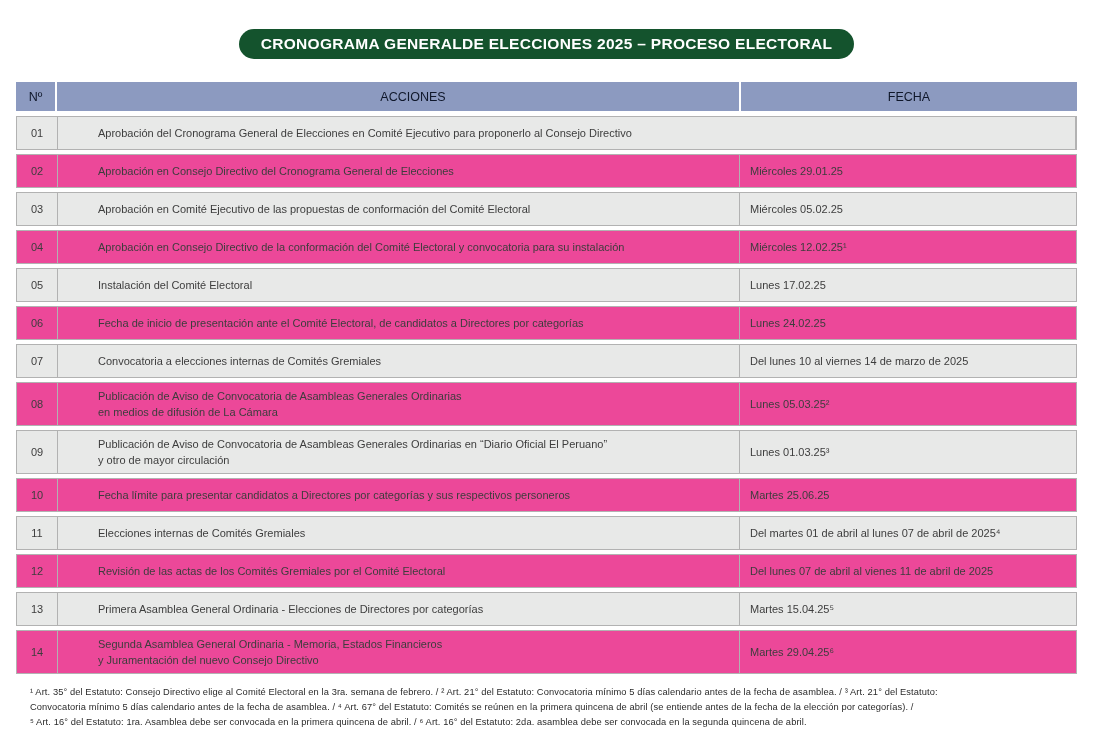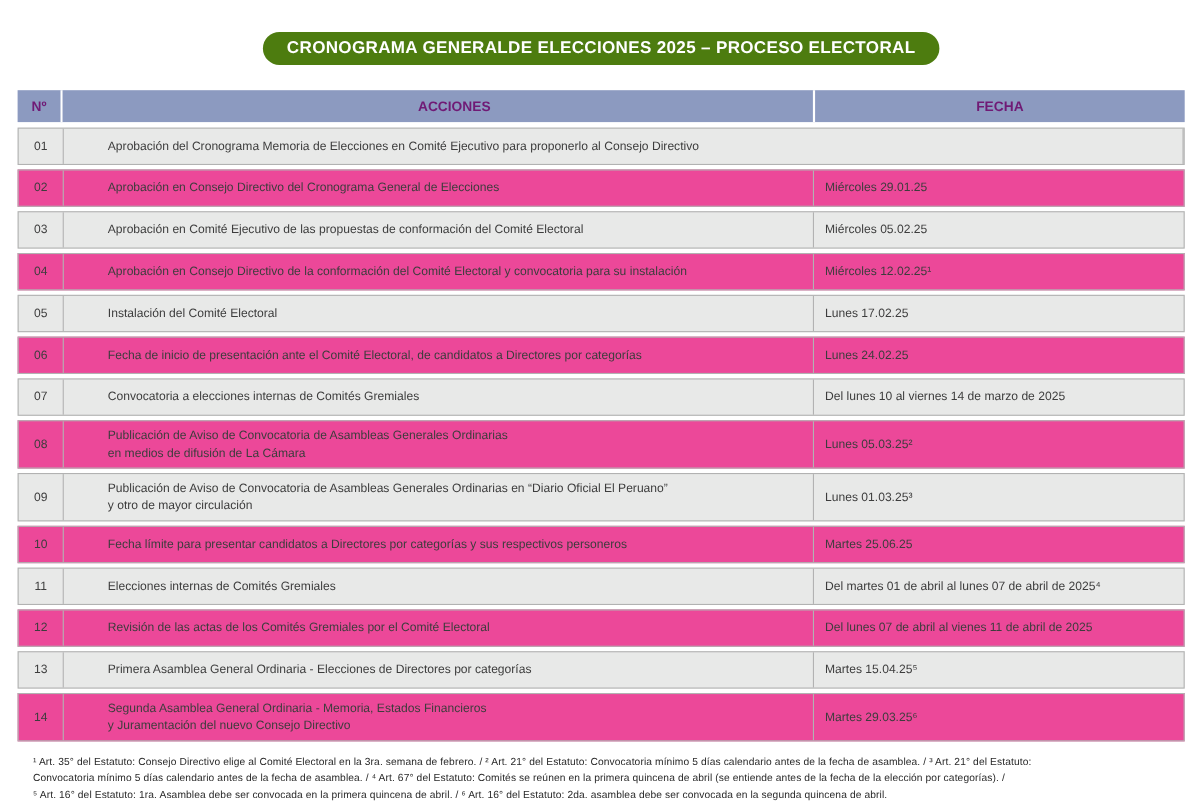--- a/index.html
+++ b/index.html
@@ -9,21 +9,21 @@
     font-family: "Liberation Sans", sans-serif;
     overflow: hidden;
   }
   .title-wrap {
     width: 100%;
     text-align: center;
     padding-top: 29px;
   }
   .title-pill {
     display: inline-block;
-    background: #4d7c0f;
+    background: #14532d;
     color: #ffffff;
     font-weight: 700;
     font-size: 15.5px;
     letter-spacing: 0.3px;
     line-height: 30px;
     height: 30px;
     padding: 0 22px;
     border-radius: 16px;
   }
   .table-wrap {
@@ -41,22 +41,22 @@
   }
   .t-row.shaded { background: #e8e9e8; }
   .t-header {
     display: flex;
     border: none;
     background: transparent;
     margin-bottom: 1px;
   }
   .t-header .cell {
     background: #8c9ac0;
-    color: #701a75;
-    font-weight: 700;
+    color: #0f172a;
+    font-weight: 400;
     font-size: 12.5px;
     min-height: 29px;
     display: flex;
     align-items: center;
     justify-content: center;
     border-right: 2px solid #ffffff;
   }
   .t-header .cell:last-child { border-right: none; }
   .cell {
     display: flex;
@@ -102,21 +102,21 @@
 
 <div class="table-wrap">
   <div class="t-header">
     <div class="cell cell-num">Nº</div>
     <div class="cell cell-actions" style="justify-content:center;">ACCIONES</div>
     <div class="cell cell-fecha" style="justify-content:center;">FECHA</div>
   </div>
 
 <div class="t-row shaded">
       <div class="cell cell-num">01</div>
-      <div class="cell cell-actions">Aprobación del Cronograma Memoria de Elecciones en Comité Ejecutivo para proponerlo al Consejo Directivo</div>
+      <div class="cell cell-actions">Aprobación del Cronograma General de Elecciones en Comité Ejecutivo para proponerlo al Consejo Directivo</div>
     </div>
     <div class="t-row">
       <div class="cell cell-num">02</div>
       <div class="cell cell-actions">Aprobación en Consejo Directivo del Cronograma General de Elecciones</div>
       <div class="cell cell-fecha">Miércoles 29.01.25</div>
     </div>
     <div class="t-row shaded">
       <div class="cell cell-num">03</div>
       <div class="cell cell-actions">Aprobación en Comité Ejecutivo de las propuestas de conformación del Comité Electoral</div>
       <div class="cell cell-fecha">Miércoles 05.02.25</div>
@@ -170,21 +170,21 @@
     </div>
     <div class="t-row shaded">
       <div class="cell cell-num">13</div>
       <div class="cell cell-actions">Primera Asamblea General Ordinaria - Elecciones de Directores por categorías</div>
       <div class="cell cell-fecha">Martes 15.04.25⁵</div>
     </div>
     <div class="t-row">
       <div class="cell cell-num">14</div>
       <div class="cell cell-actions">Segunda Asamblea General Ordinaria - Memoria, Estados Financieros
 y Juramentación del nuevo Consejo Directivo</div>
-      <div class="cell cell-fecha">Martes 29.03.25⁶</div>
+      <div class="cell cell-fecha">Martes 29.04.25⁶</div>
     </div>
   </div>
 
 <div class="footnotes">
   <div class="footnote-line">¹ Art. 35° del Estatuto: Consejo Directivo elige al Comité Electoral en la 3ra. semana de febrero. / ² Art. 21° del Estatuto: Convocatoria mínimo 5 días calendario antes de la fecha de asamblea. / ³ Art. 21° del Estatuto:</div>
   <div class="footnote-line">Convocatoria mínimo 5 días calendario antes de la fecha de asamblea. / ⁴ Art. 67° del Estatuto: Comités se reúnen en la primera quincena de abril (se entiende antes de la fecha de la elección por categorías).  /</div>
   <div class="footnote-line">⁵ Art. 16° del Estatuto: 1ra. Asamblea debe ser convocada en la primera quincena de abril.  /  ⁶ Art. 16° del Estatuto: 2da. asamblea debe ser convocada en la segunda quincena de abril.</div>
 </div>
 
 </body></html>

